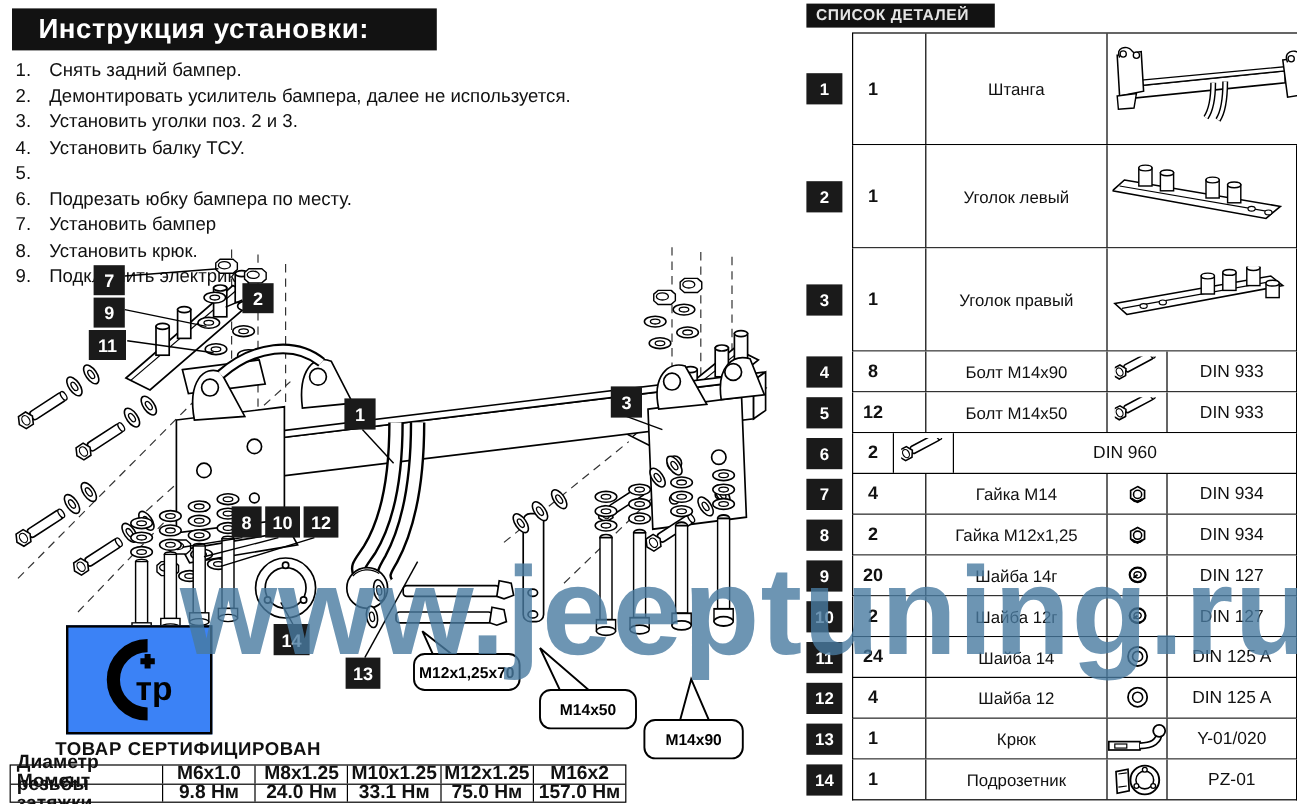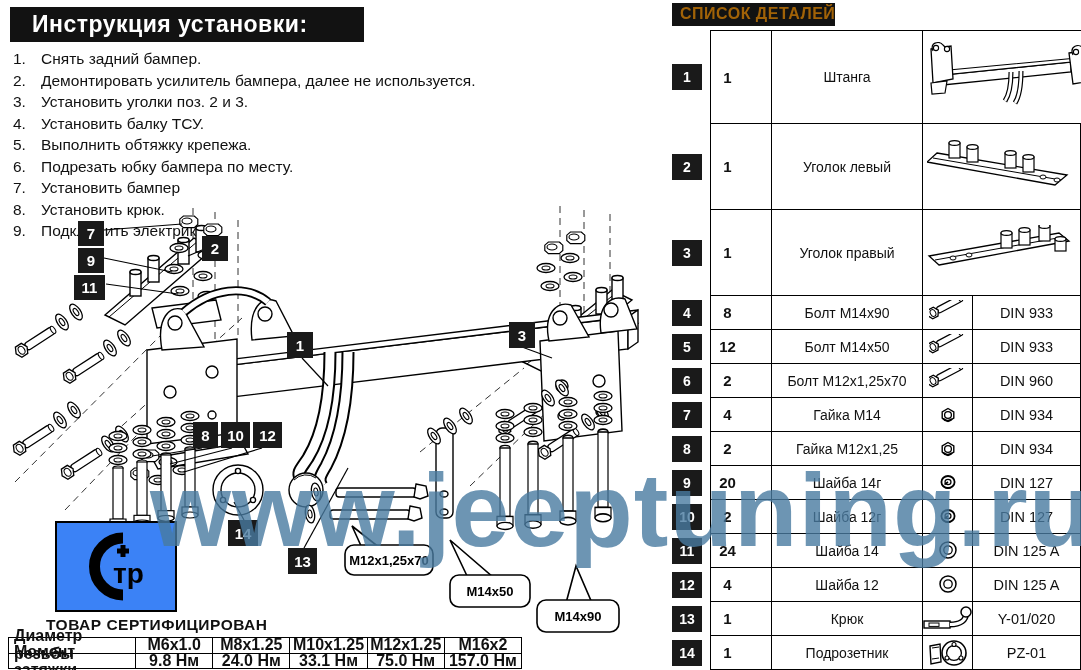--- a/index.html
+++ b/index.html
@@ -12,22 +12,22 @@
     position:absolute; left:10px; top:7px; width:354px; height:35px;
     background:#121212; color:#fff; font-weight:bold; font-size:23px;
     line-height:35px; padding-left:22px; box-sizing:border-box; letter-spacing:0.5px;
   }
   .inst-list { position:absolute; left:13px; top:51px; width:655px; font-size:15.5px; }
   .inst-item { display:flex; margin-bottom:5.5px; line-height:16px; }
   .inst-item .n { width:28px; flex:0 0 28px; }
   
   .parts { position:absolute; left:672px; top:3px; width:409px; height:665px; }
   .parts-title {
-    display:inline-block; background:#121212; color:#a16207; font-weight:bold;
-    font-size:16px; padding:2px 0 3px 8px; letter-spacing:0.5px;
+    display:inline-block; background:#121212; color:#e5e5e5; font-weight:bold;
+    font-size:13px; padding:2px 21px 3px 8px; letter-spacing:0.5px;
   }
   .parts-grid { margin-top:4px; }
   .prow { display:flex; align-items:stretch; }
   .pnumwrap { width:38px; flex:0 0 38px; display:flex; align-items:center; }
   .pnum {
     width:30px; height:26px; background:#1a1a1a; color:#fff; font-weight:bold;
     font-size:14px; display:flex; align-items:center; justify-content:center;
   }
   .pcells {
     flex:1; display:flex; border:1.4px solid #000; border-top:none; background:#fff;
@@ -201,21 +201,20 @@
     <div class="inst-item">
         <span class="n">3.</span>
         <span>Установить уголки поз. 2 и 3.</span>
       </div>
     <div class="inst-item">
         <span class="n">4.</span>
         <span>Установить балку ТСУ.</span>
       </div>
     <div class="inst-item">
         <span class="n">5.</span>
-        <span>Выполнить обтяжку крепежа.</span>
       </div>
     <div class="inst-item">
         <span class="n">6.</span>
         <span>Подрезать юбку бампера по месту.</span>
       </div>
     <div class="inst-item">
         <span class="n">7.</span>
         <span>Установить бампер</span>
       </div>
     <div class="inst-item">
@@ -627,21 +626,20 @@
             </div>
           <div class="pc pdin">DIN 933</div>
         </div>
       </div>
       <div class="prow" style="height:34px">
         <div class="pnumwrap">
             <div class="pnum">6</div>
           </div>
         <div class="pcells">
           <div class="pc pqty">2</div>
-          <div class="pc pname">Болт М12х1,25х70</div>
           <div class="pc picon">
               <svg width="38" height="26" viewBox="0 0 38 26">
                 <use href="#sym-bolt"></use>
               </svg>
             </div>
           <div class="pc pdin">DIN 960</div>
         </div>
       </div>
       <div class="prow" style="height:34px">
         <div class="pnumwrap">

